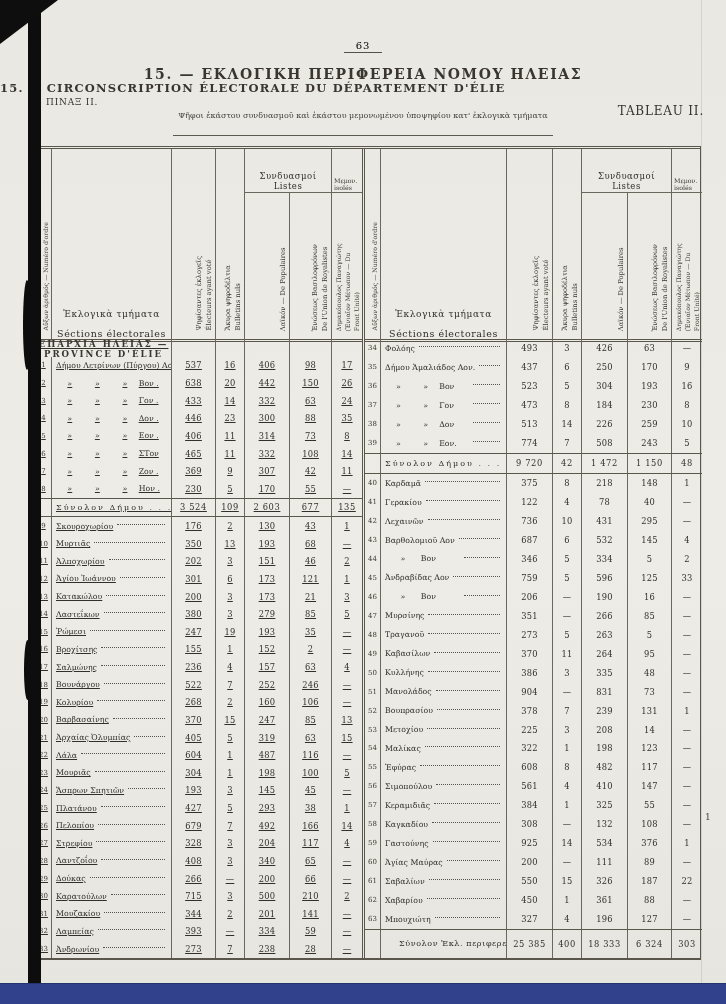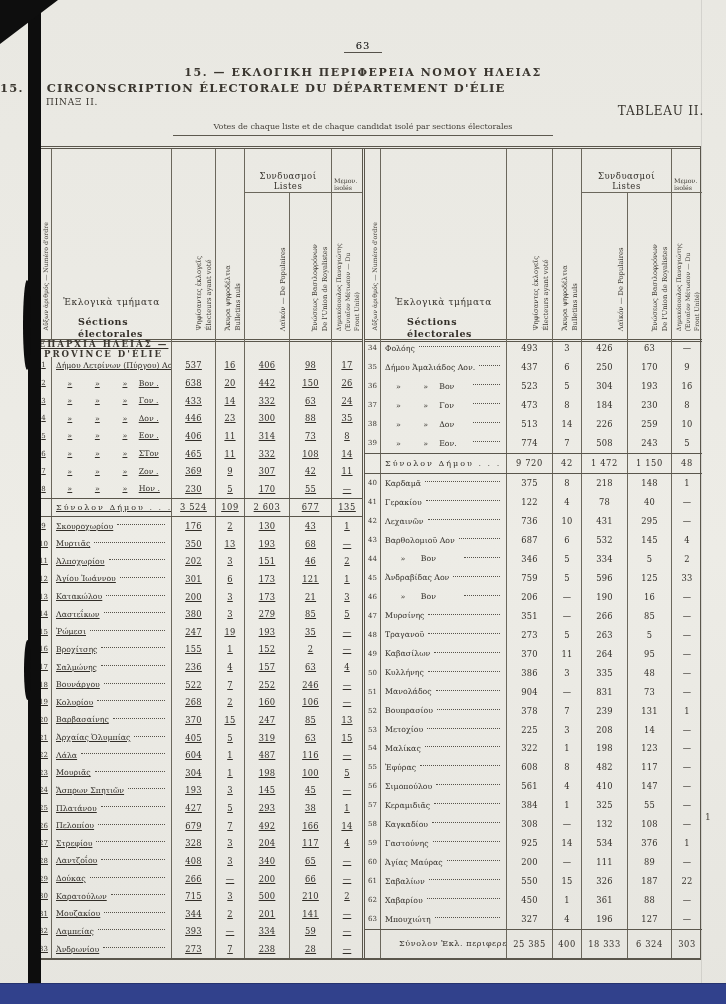--- a/index.html
+++ b/index.html
@@ -13,21 +13,21 @@
   #edge-left:after{content:"";position:absolute;left:-4px;top:640px;width:7px;height:60px;background:#0d0d0d;border-radius:50%;}
   #corner-wedge{position:absolute;left:0;top:0;width:0;height:0;
      border-top:44px solid #0e0e0e;border-right:58px solid transparent;}
   #bottom-strip{position:absolute;left:0;bottom:0;width:100%;height:20px;background:#31418c;
      box-shadow:0 -1px 0 #26336f;}
   #fold-line{position:absolute;left:701px;top:0;width:1px;height:984px;background:rgba(60,60,55,.12);}
   #margin-mark{position:absolute;left:705px;top:812px;font-size:9px;color:#4a463e;}
   
   #page-number{position:absolute;left:0;right:0;top:40px;text-align:center;font-size:10px;letter-spacing:1px;}
   #page-number span{border-bottom:1px solid #55514a;padding:0 12px 1px;}
-  #title-el{position:absolute;left:0;right:0;top:66px;text-align:center;font-size:11px;letter-spacing:1.6px;font-weight:bold;color:#3a362f;}
+  #title-el{position:absolute;left:0;right:0;top:66px;text-align:center;font-size:14px;letter-spacing:1.6px;font-weight:bold;color:#3a362f;}
   #title-fr{position:absolute;left:0;right:0;top:81px;text-align:left;font-size:11.5px;letter-spacing:1.2px;font-weight:bold;color:#3a362f;}
   #plate-left{position:absolute;left:46px;top:97px;font-size:9px;letter-spacing:.8px;}
   #plate-right{position:absolute;right:22px;top:104px;font-size:12px;letter-spacing:.8px;}
   #subtitle-el{position:absolute;left:0;right:0;top:111px;text-align:center;font-size:8px;color:#45413a;}
   #subtitle-fr{position:absolute;left:0;right:0;top:122px;text-align:center;font-size:8px;color:#45413a;}
   #subtitle-rule{position:absolute;left:173px;top:135px;width:380px;border-bottom:1.5px solid #5d594f;}
   
   #table{position:absolute;left:35px;top:146px;width:666px;height:814px;
      border:1px solid #5a564c;border-top:3px double #5a564c;border-bottom:2px solid #5a564c;
      box-sizing:border-box;font-size:8px;color:#332f29;}
@@ -42,21 +42,21 @@
   .span2{grid-row:1/3;}
   .grp{border-bottom:1px solid #6b675c;flex-direction:column;line-height:1.15;}
   .grp .g1{font-size:8.5px;letter-spacing:.5px;}
   .grp .g2{font-size:8.5px;font-weight:normal;letter-spacing:.5px;}
   .grp-iso{font-size:6.3px;line-height:1.2;flex-direction:column;align-items:flex-start;padding-left:2px;color:#3c3831;}
   .vtxt{writing-mode:vertical-rl;transform:rotate(180deg);white-space:pre-line;
         font-size:6.8px;line-height:1.45;text-align:left;height:96%;padding-top:5px;box-sizing:border-box;color:#3c3831;}
   .vtxt.tiny{font-size:6.2px;}
   .sections{flex-direction:column;line-height:1.2;}
   .sections .s1{font-size:9px;letter-spacing:.6px;margin-bottom:8px;}
-  .sections .s2{font-size:9.5px;font-weight:bold;letter-spacing:.6px;margin-left:26px;}
+  .sections .s2{font-size:9.5px;font-weight:normal;letter-spacing:.6px;}
   .tbody{position:absolute;left:0;right:0;top:190px;bottom:0;display:flex;flex-direction:column;}
   .row{flex:1;display:grid;align-items:center;overflow:hidden;min-height:0;}
   #half-left .row{grid-template-columns:15px 120px 44px 29px 45px 42px 31px;text-decoration:underline;}
   #half-right .row{grid-template-columns:15px 126px 46px 29px 46px 44px 31px;}
   .cell{border-left:1px solid #6b675c;align-self:stretch;display:flex;align-items:center;justify-content:center;overflow:hidden;}
   .cell.c1{border-left:none;}
   .cell.name{justify-content:flex-start;padding:0 2px 0 4px;}
   .num{font-size:8.3px;letter-spacing:.3px;}
   .ord{font-size:7px;color:#3e3a33;}
   .nm{font-size:7.8px;white-space:nowrap;}
@@ -74,21 +74,21 @@
 </head>
 <body>
 
 <div id="page">
 
   <div id="page-number"><span>63</span></div>
   <div id="title-el" class="ink">15. — ΕΚΛΟΓΙΚΗ ΠΕΡΙΦΕΡΕΙΑ ΝΟΜΟΥ ΗΛΕΙΑΣ</div>
   <div id="title-fr" class="ink">15. — CIRCONSCRIPTION ÉLECTORALE DU DÉPARTEMENT D'ÉLIE</div>
   <div id="plate-left" class="ink">ΠΙΝΑΞ II.</div>
   <div id="plate-right" class="ink">TABLEAU II.</div>
-  <div id="subtitle-fr">Votes de chaque liste et de chaque candidat isolé par sections électorales</div>
+  <div id="subtitle-el">Ψῆφοι ἑκάστου συνδυασμοῦ καὶ ἑκάστου μεμονωμένου ὑποψηφίου κατ' ἐκλογικὰ τμήματα</div>
   <div id="subtitle-rule"></div>
 
   <div id="table">
 
     <div class="half" id="half-left">
       <div class="hdr">
         <div class="hcell c1 span2">
             <div class="vtxt tiny">Αὔξων ἀριθμός — Numéro d'ordre</div>
           </div>
         <div class="hcell span2 sections">

